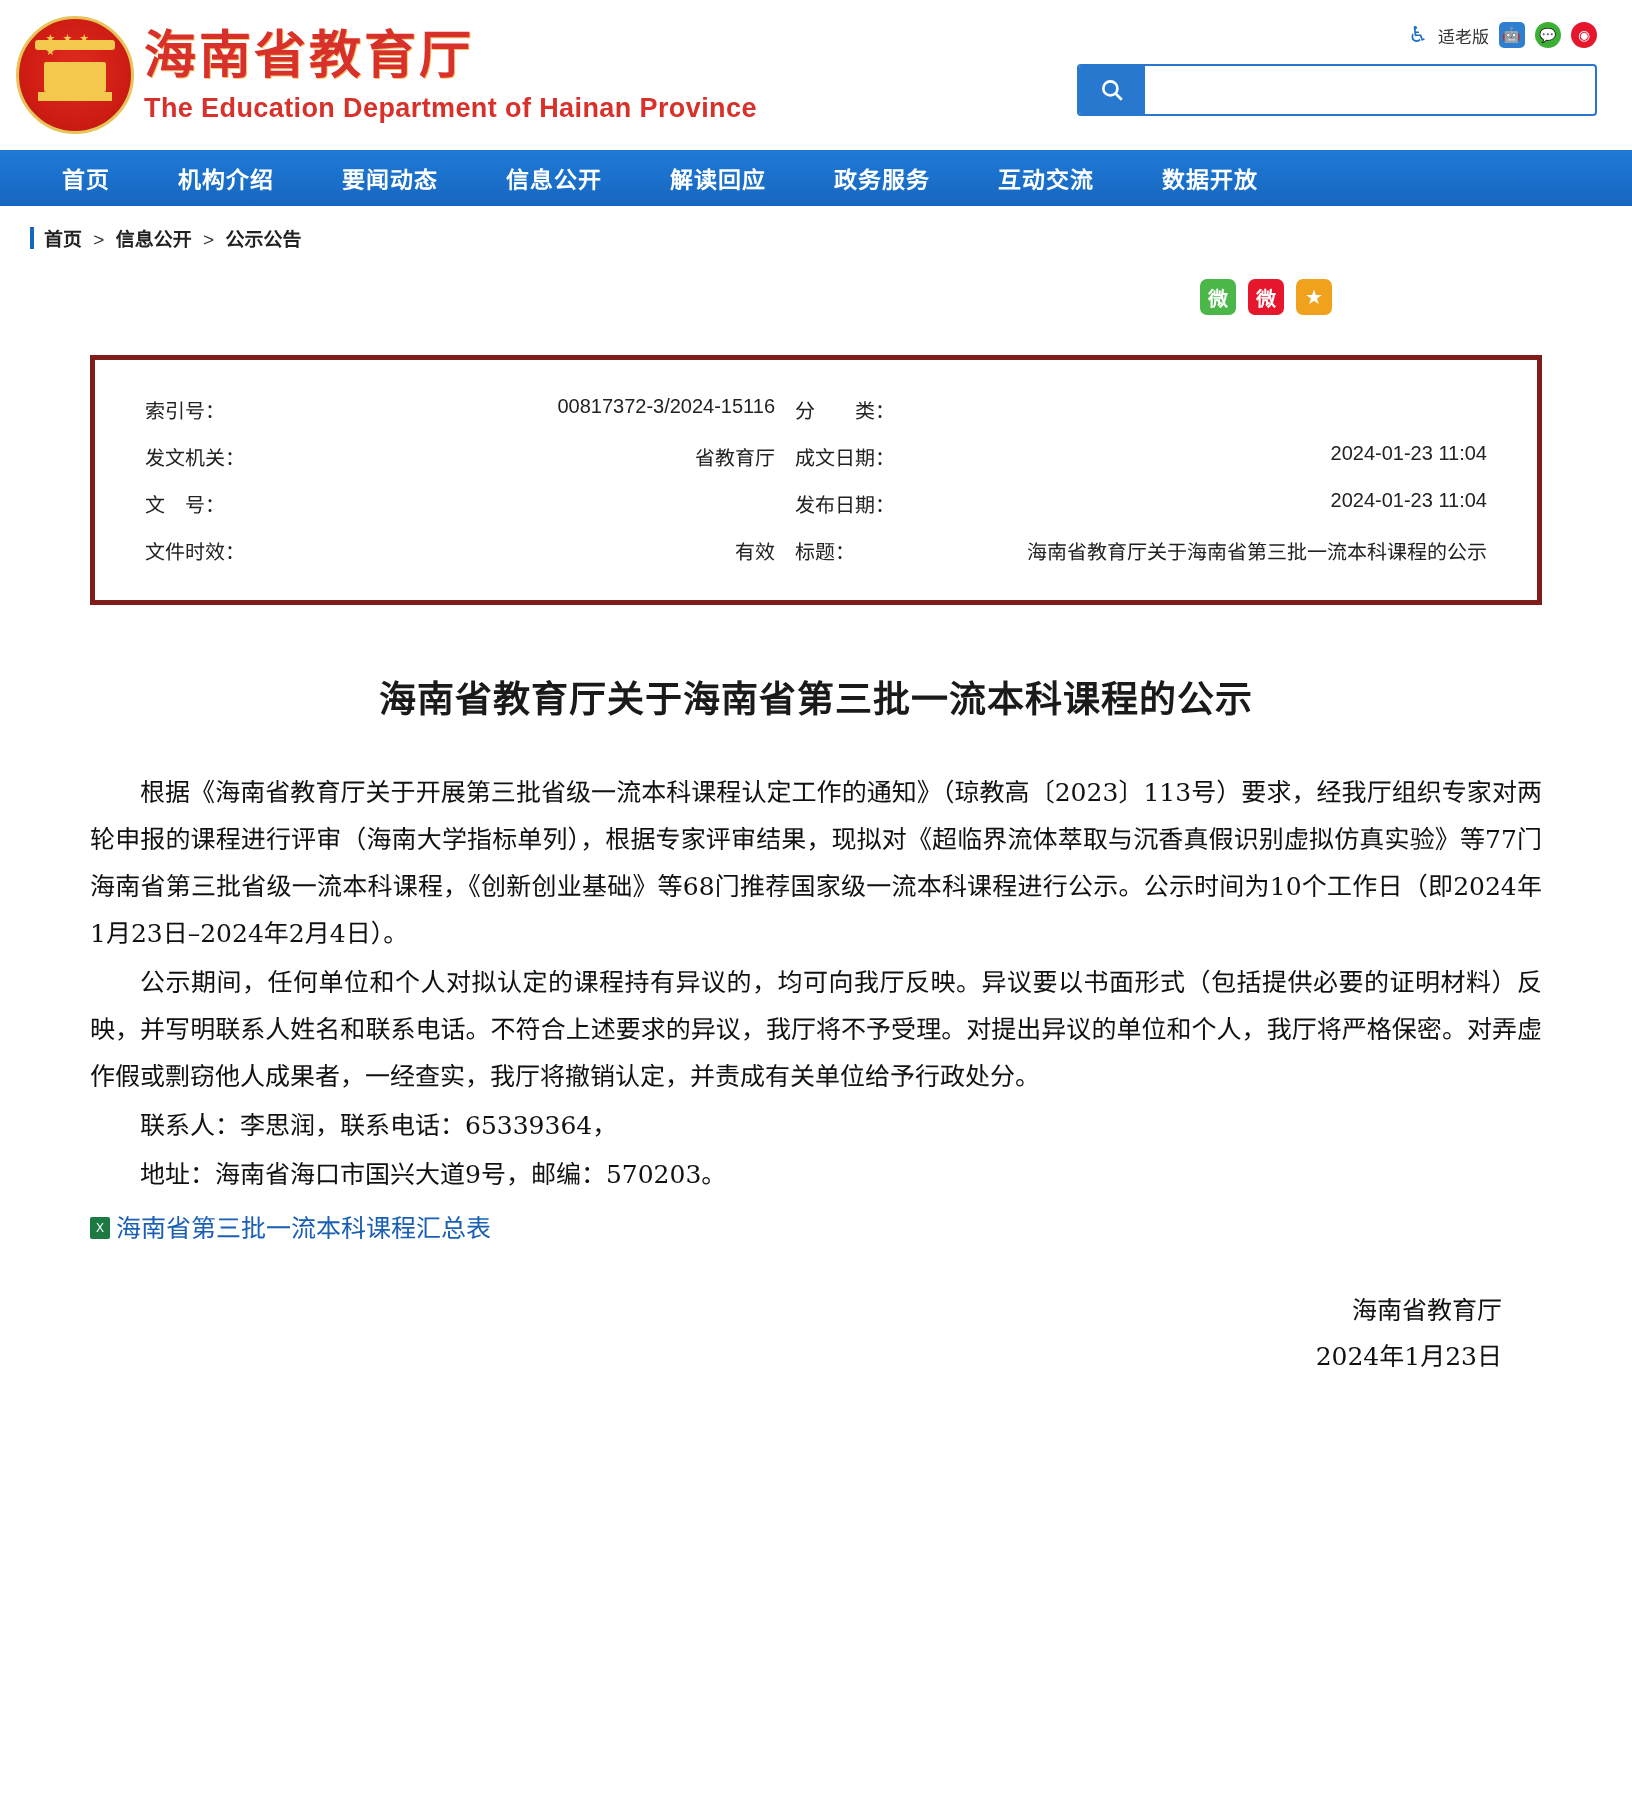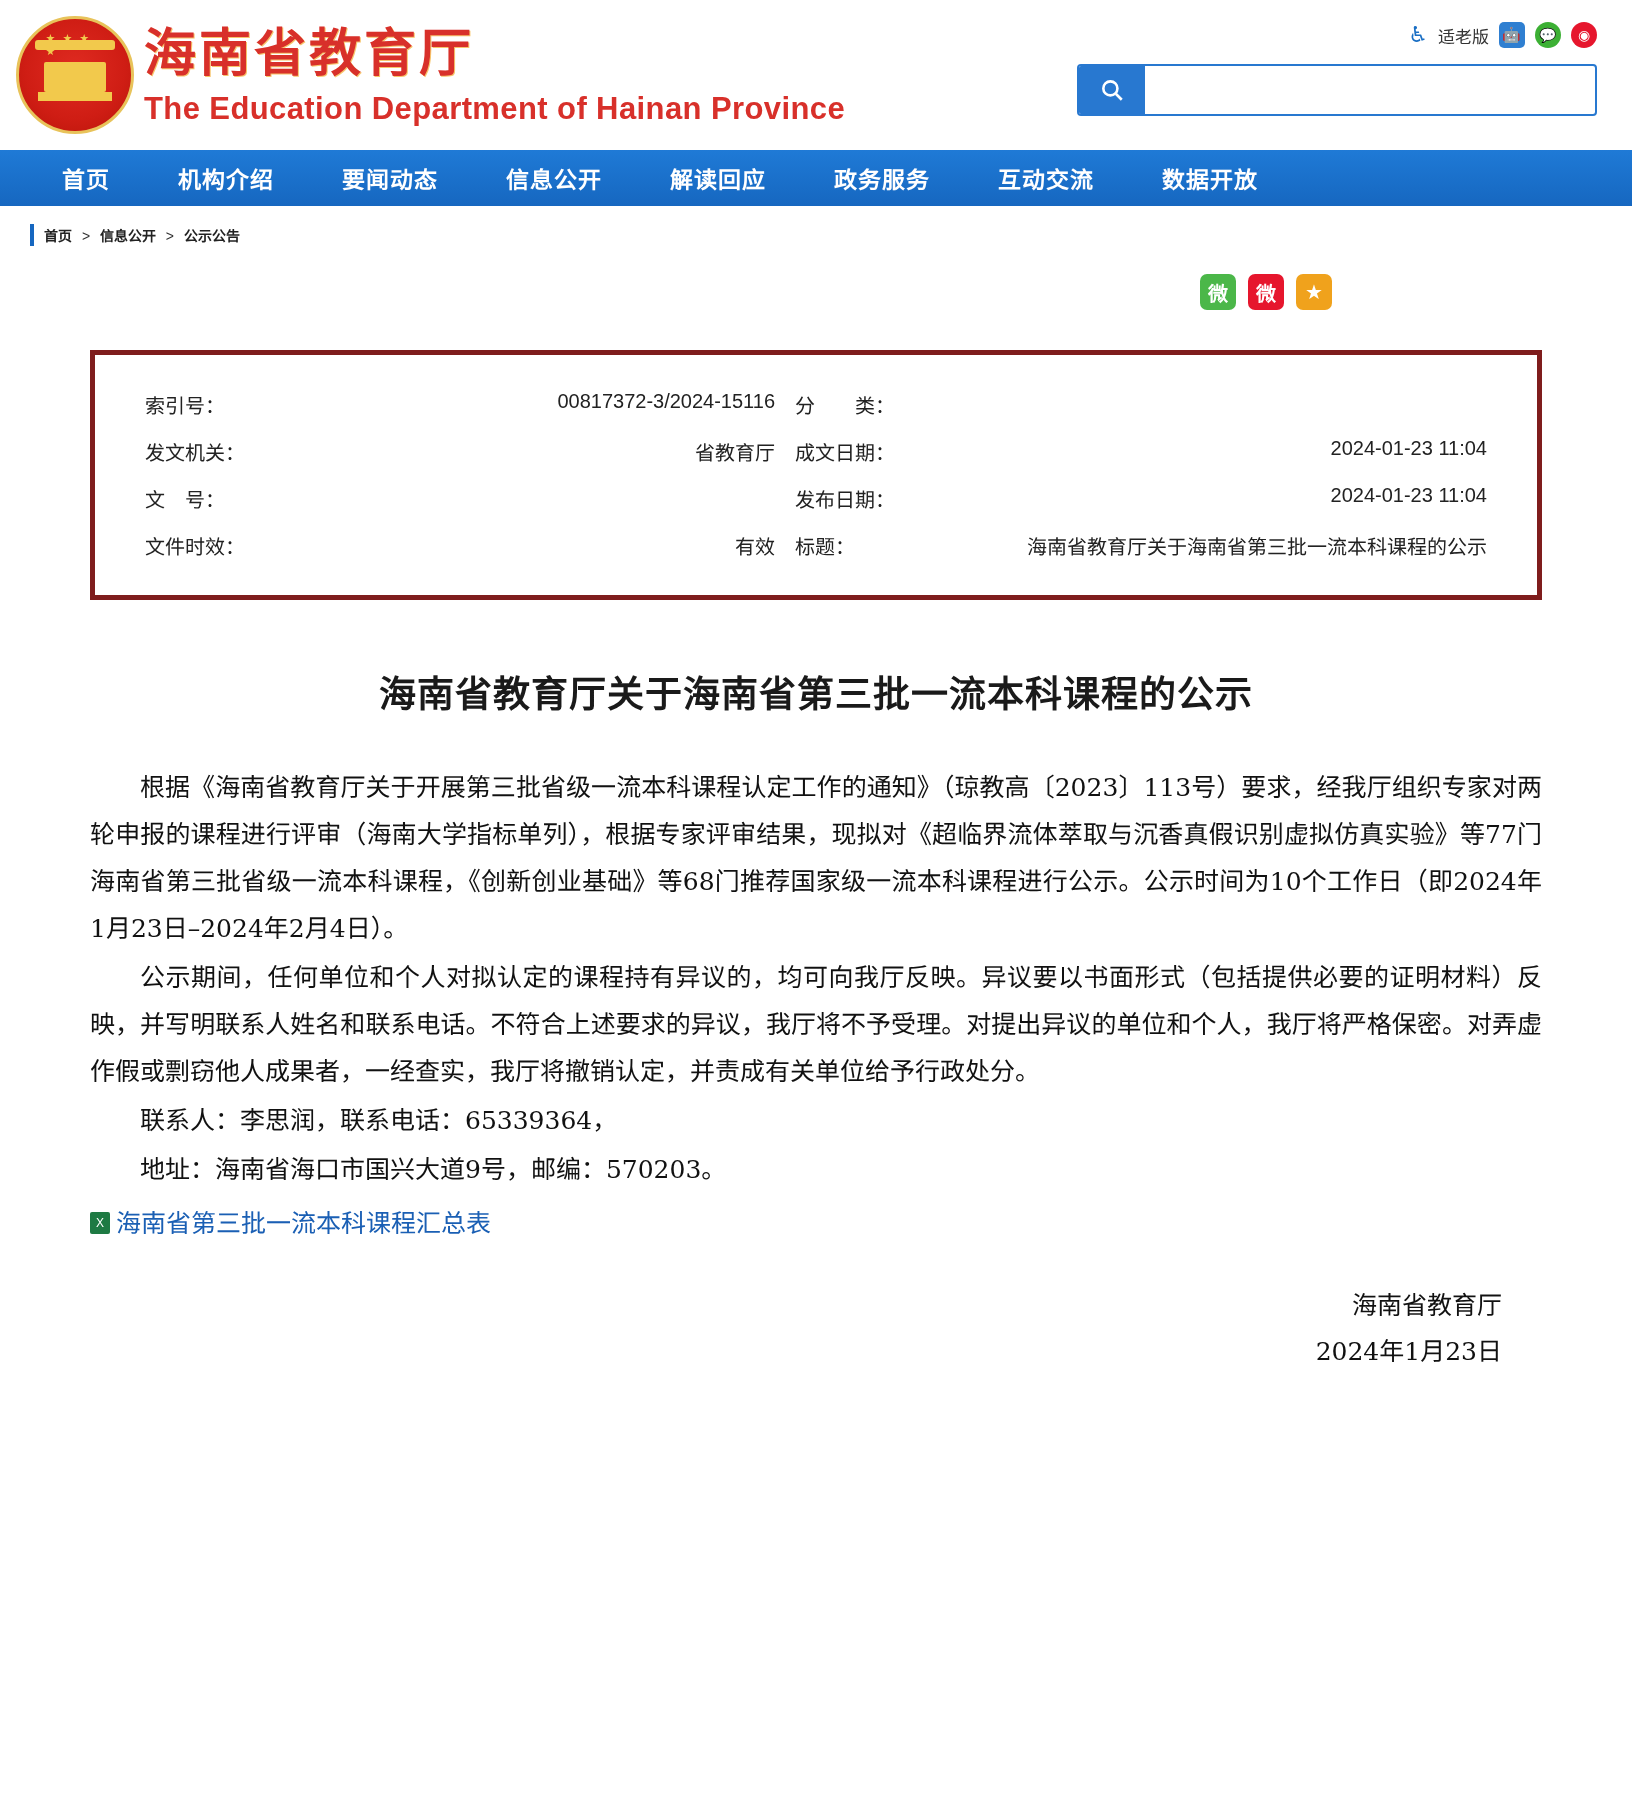--- a/index.html
+++ b/index.html
@@ -65,21 +65,21 @@
   .site-title {
     font-family: "DejaVu Sans", sans-serif;
     font-size: 52px;
     font-weight: bold;
     color: #d8302a;
     letter-spacing: 3px;
     text-shadow: 1px 1px 0 #f7c56c;
   }
   .site-subtitle {
     margin-top: 14px;
-    font-size: 31px;
+    font-size: 27px;
     font-weight: bold;
     color: #d8302a;
     letter-spacing: 0.4px;
   }
 
   .header-right {
     position: absolute;
     right: 35px;
     top: 18px;
     width: 520px;
@@ -155,21 +155,21 @@
   
   .breadcrumb-wrap {
     padding: 18px 0 10px 30px;
     display: flex;
     align-items: center;
   }
   .bc-bar {
     width: 4px; height: 22px; background: #1667c0; margin-right: 10px;
   }
   .breadcrumb {
-    font-size: 14px;
+    font-size: 19px;
     color: #222;
     font-weight: bold;
     text-align: right;
   }
   .breadcrumb .sep { font-weight: normal; color: #333; margin: 0 6px; }
 
   
   .share-row {
     display: flex;
     justify-content: flex-end;

